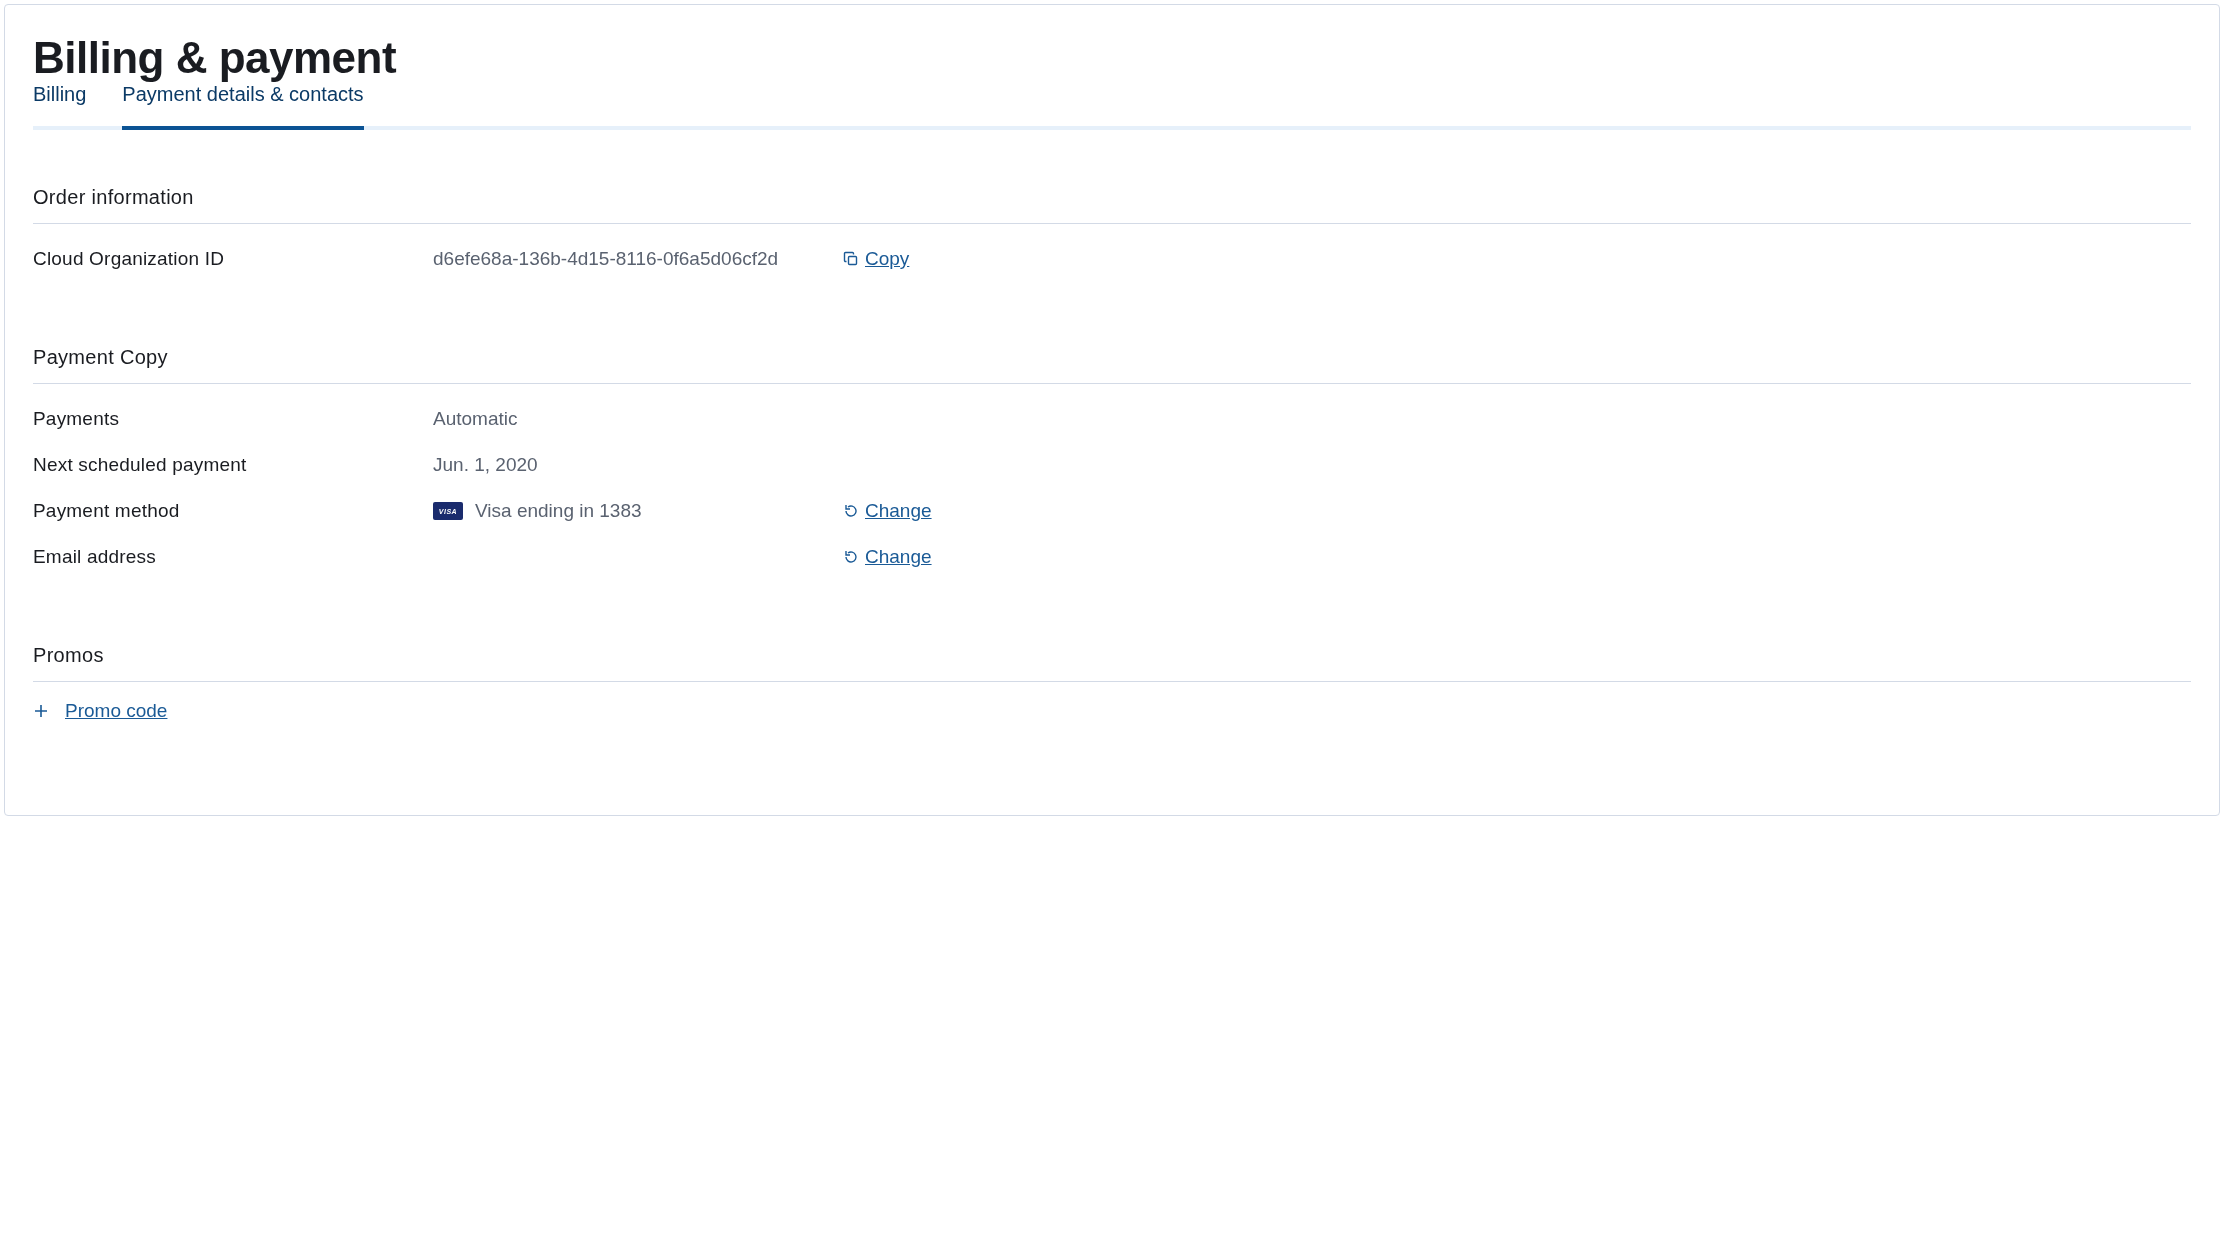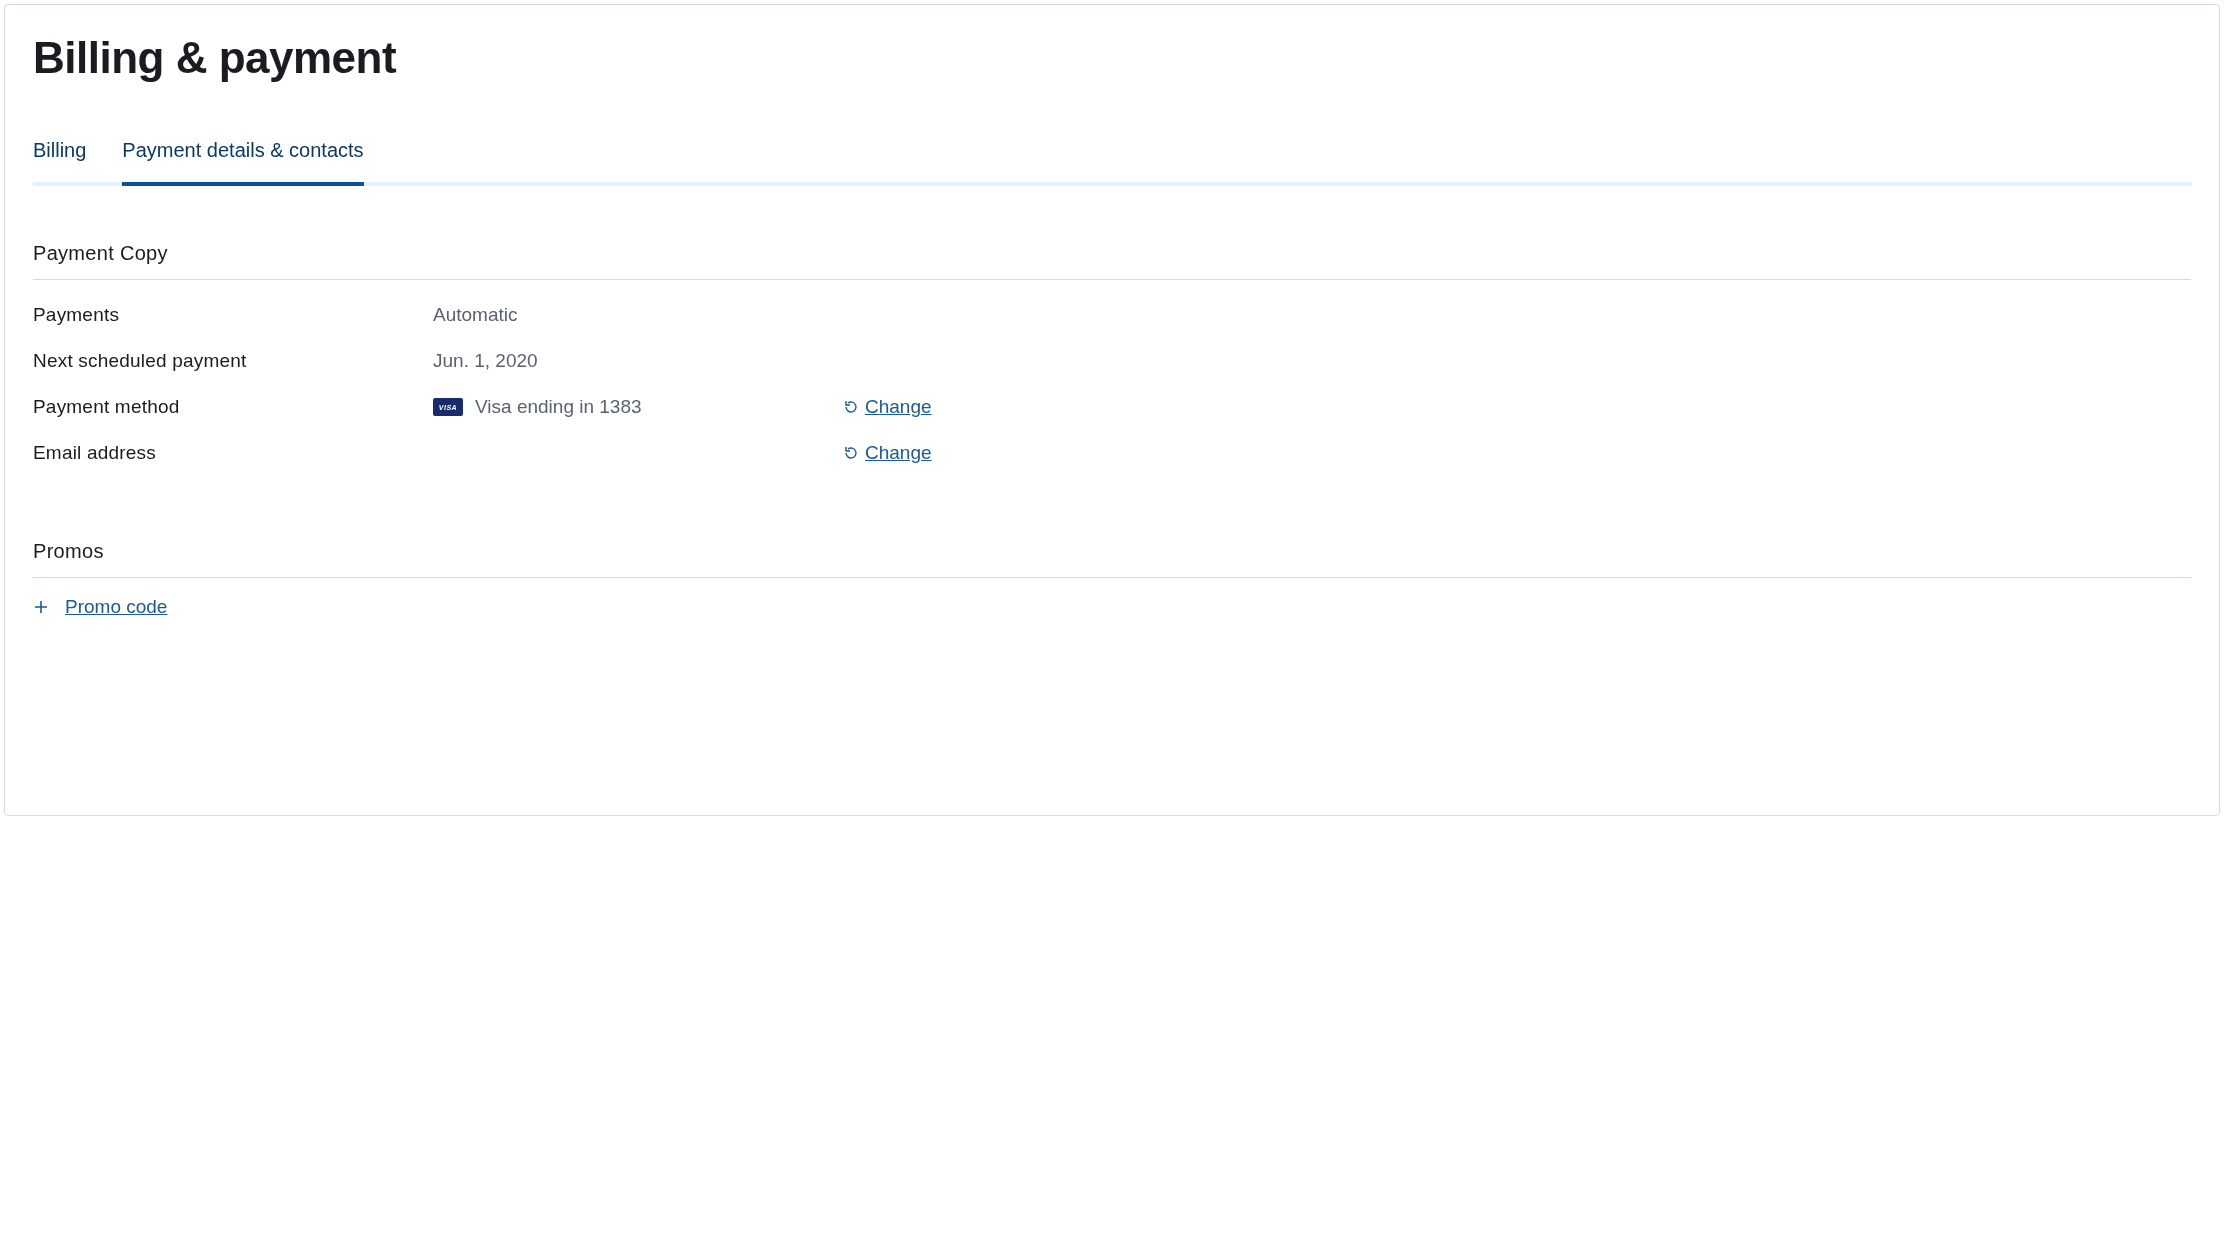--- a/index.html
+++ b/index.html
@@ -13,21 +13,20 @@
     border-radius: 4px;
     margin: 4px;
     padding: 28px 28px 20px 28px;
     min-height: 812px;
   }
   .page-title {
     font-size: 44px;
     font-weight: 700;
     letter-spacing: -0.5px;
     color: #1a1c21;
-    margin-bottom: 56px;
   }
   .tabs {
     display: flex;
     gap: 36px;
     border-bottom: 4px solid #e6f0fa;
     margin-bottom: 56px;
   }
   .tab {
     font-size: 20px;
     font-weight: 500;
@@ -114,20 +113,37 @@
 
 <div class="page">
 
   <h1 class="page-title">Billing &amp; payment</h1>
 
   <div class="tabs">
     <div class="tab">Billing</div>
     <div class="tab active">Payment details &amp; contacts</div>
   </div>
 
+  <div class="section">
+    <div class="section-heading">Order information</div>
+
+    <div class="row">
+      <div class="row-label">Cloud Organization ID</div>
+      <div class="row-value">d6efe68a-136b-4d15-8116-0f6a5d06cf2d</div>
+      <div class="row-action">
+        <span class="icon">
+          <svg width="16" height="16" viewBox="0 0 16 16" fill="none" stroke="currentColor" stroke-width="1.4">
+            <rect x="5.5" y="5.5" width="8" height="8" rx="1"></rect>
+            <path d="M3.5 10.5 H2.5 a1 1 0 0 1 -1 -1 V2.5 a1 1 0 0 1 1 -1 H9.5 a1 1 0 0 1 1 1 V3.5"></path>
+          </svg>
+        </span>
+        <span class="link-text">Copy</span>
+      </div>
+    </div>
+  </div>
 
   <div class="section">
     <div class="section-heading">Payment Copy</div>
 
     <div class="row">
       <div class="row-label">Payments</div>
       <div class="row-value">Automatic</div>
     </div>
 
     <div class="row">

